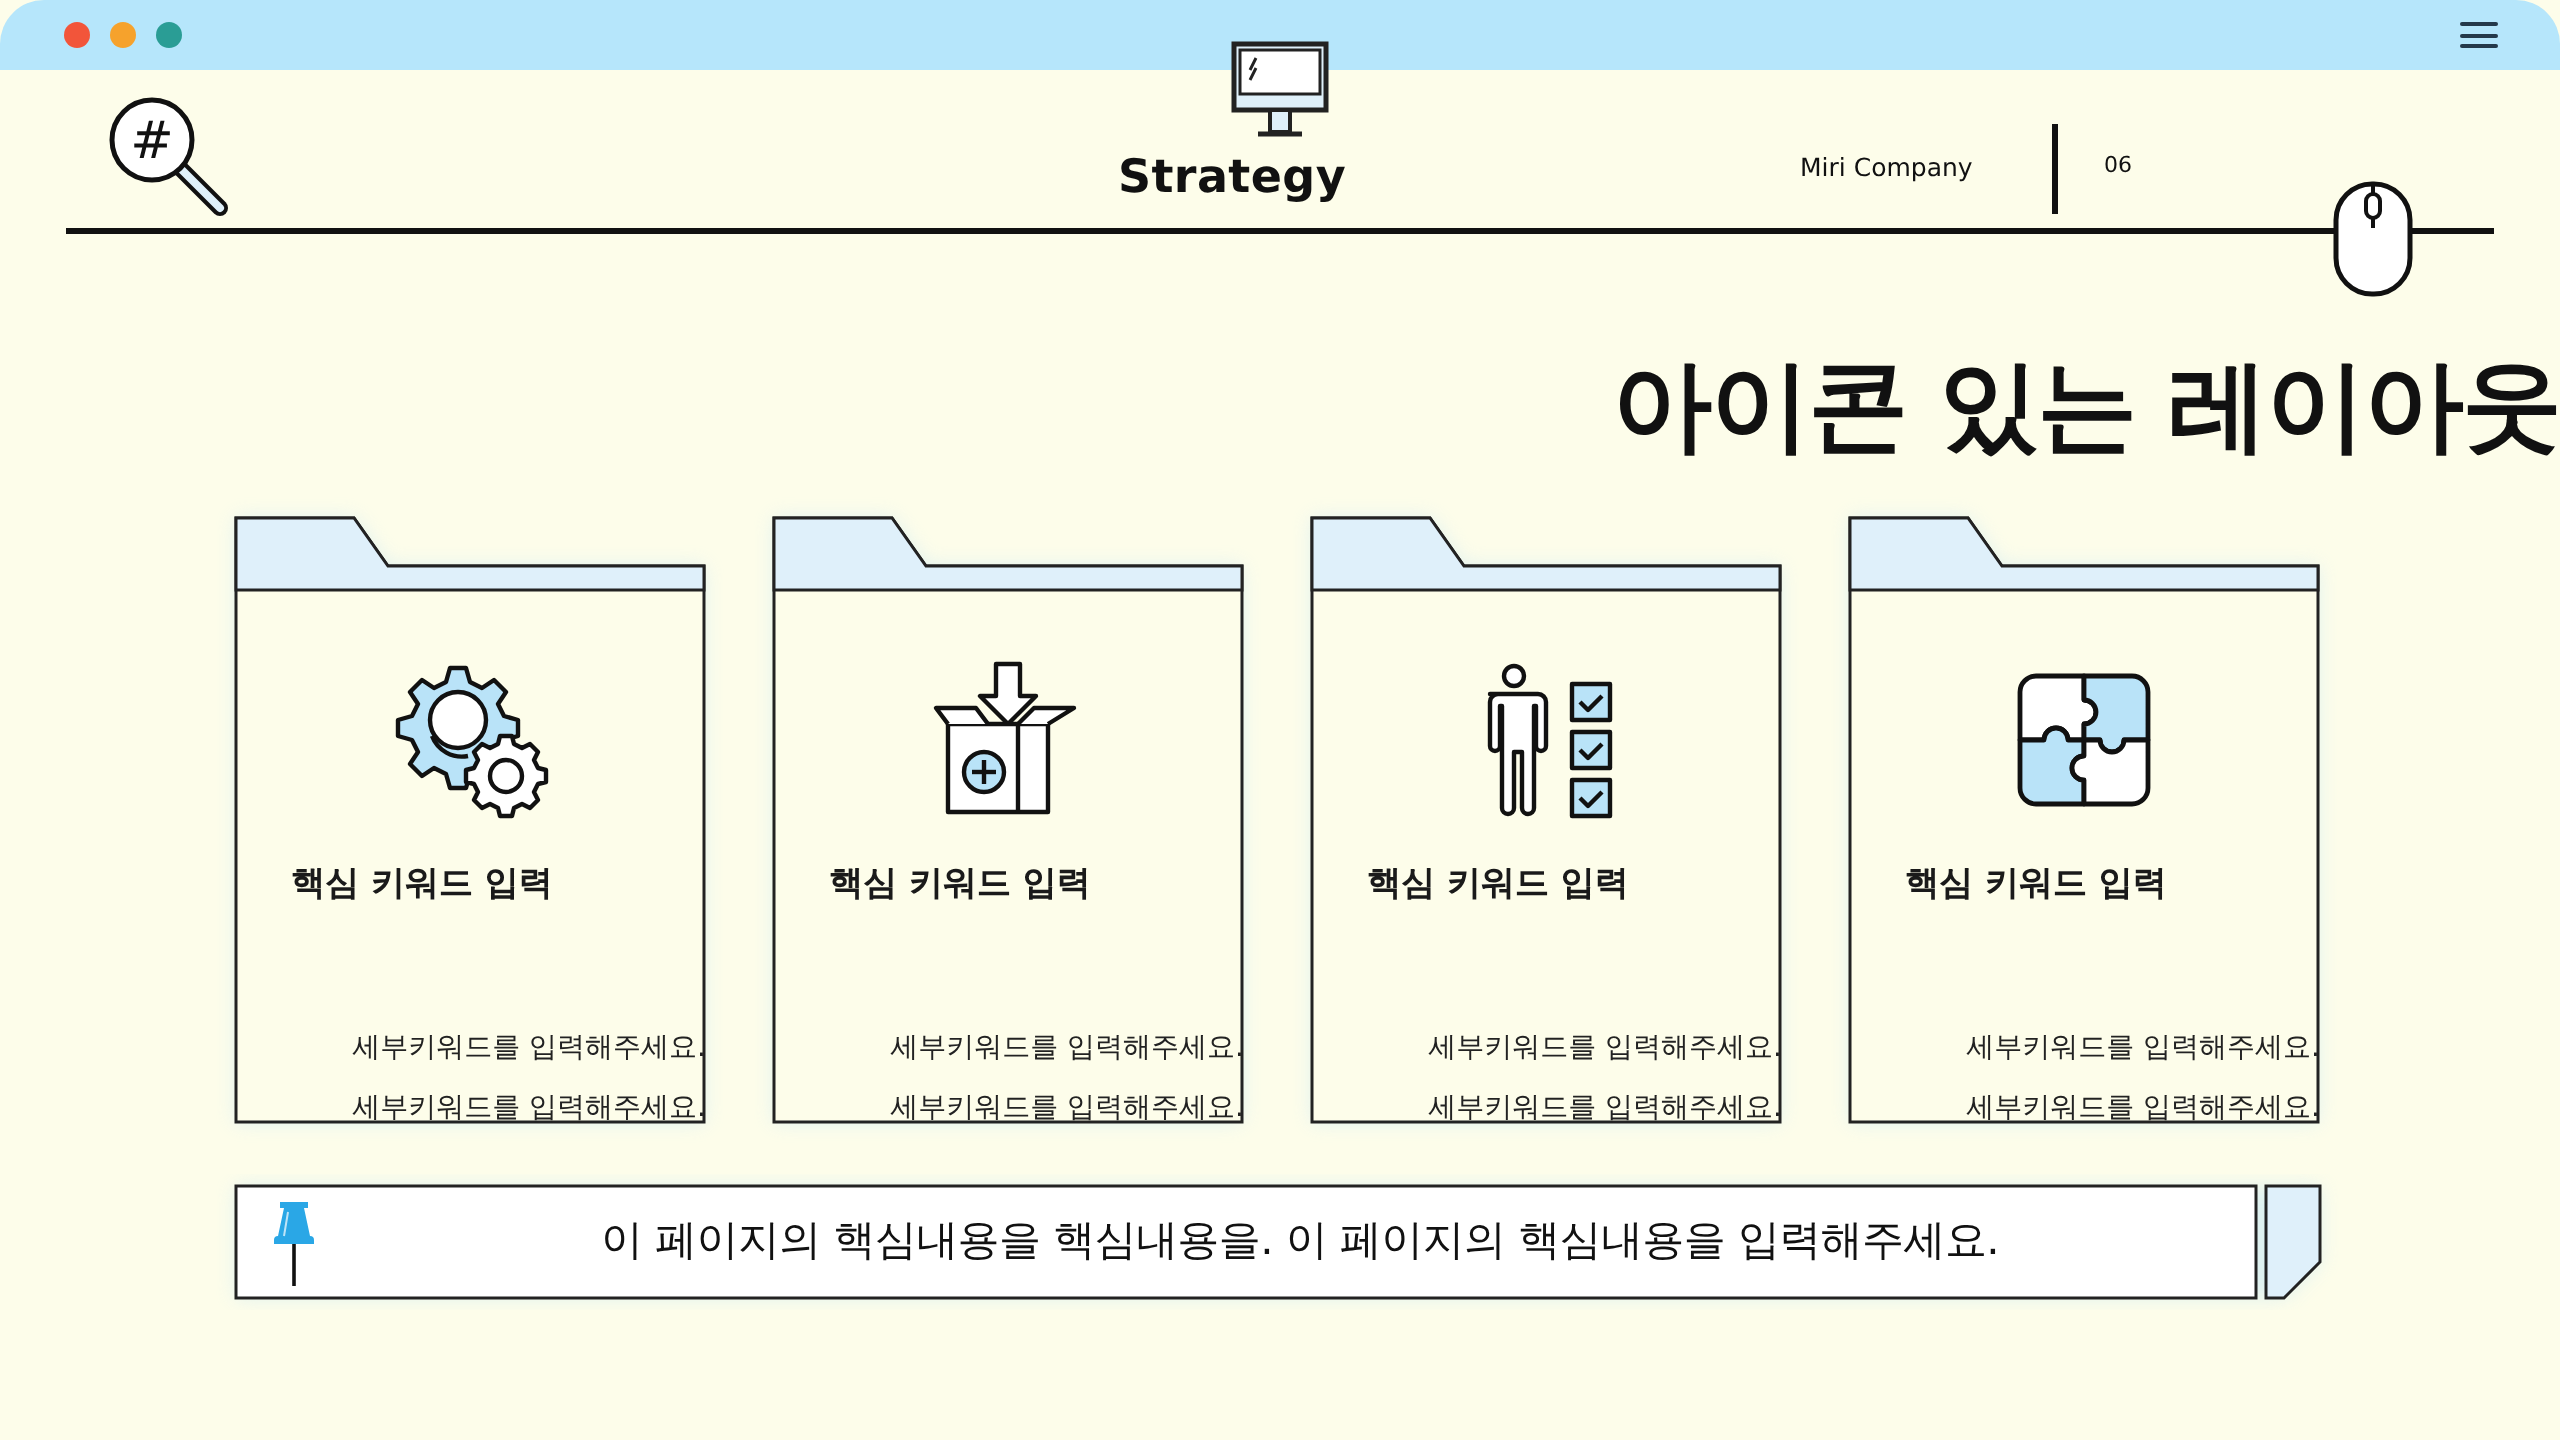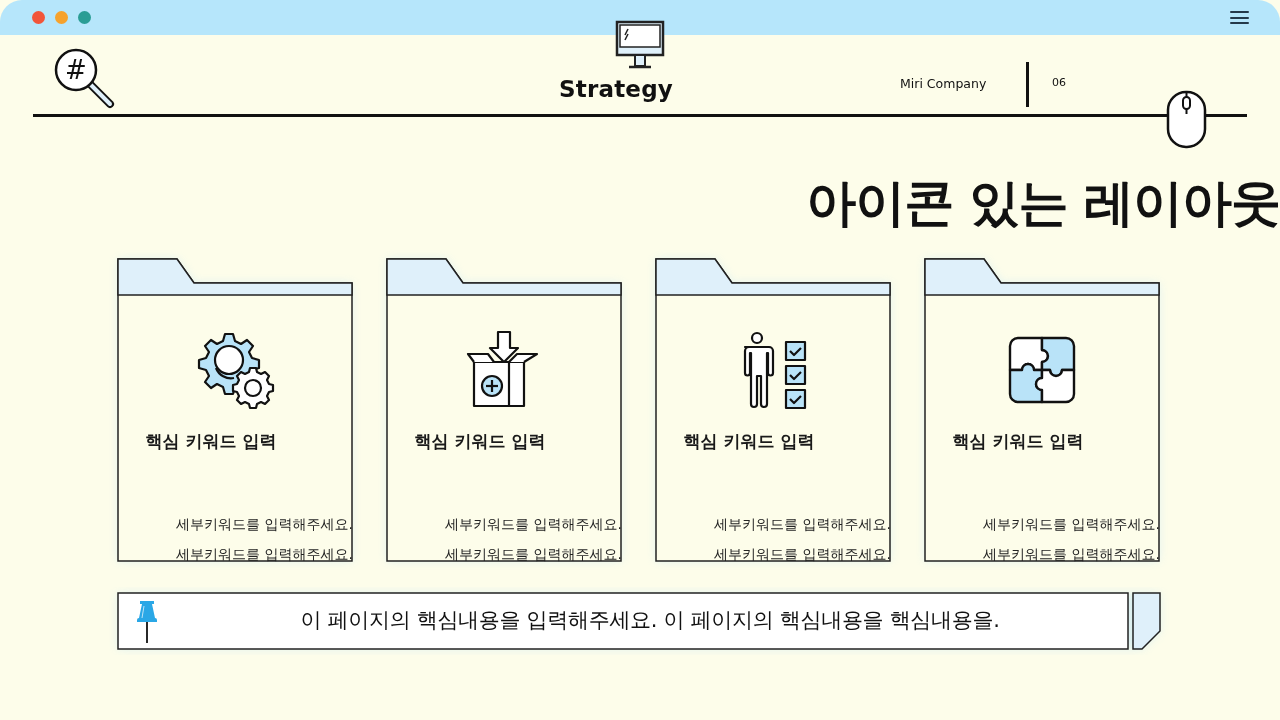--- a/index.html
+++ b/index.html
@@ -205,14 +205,14 @@
   <svg class="note-svg" viewBox="0 0 1044 58">
     <path d="M1 1 H1043 V39 L1025 57 H1 Z" fill="#b9e3f8" opacity="0.45" filter="url(#glow1)"></path>
     <rect x="1" y="1" width="1010" height="56" fill="#fff" stroke="#222" stroke-width="1.5"></rect>
     <path d="M1016 1 H1043 V39 L1025 57 H1016 Z" fill="#dff0fa" stroke="#222" stroke-width="1.5"></path>
   </svg>
   <svg class="pin" viewBox="0 0 28 44">
     <path d="M7 1 h14 v3 h-2 l3 14 a2 2 0 0 1 2 2 v2 h-20 v-2 a2 2 0 0 1 2 -2 l3 -14 h-2 z" fill="#2aa7e6"></path>
     <line x1="11" y1="6" x2="9" y2="18" stroke="#fff" stroke-width="1" opacity="0.7"></line>
     <line x1="14" y1="22" x2="14" y2="43" stroke="#111" stroke-width="1.8"></line>
   </svg>
-  <div class="note-text">이 페이지의 핵심내용을 입력해주세요. 이 페이지의 핵심내용을 핵심내용을.</div>
+  <div class="note-text">이 페이지의 핵심내용을 핵심내용을. 이 페이지의 핵심내용을 입력해주세요.</div>
 </div>
 
 </body></html>

